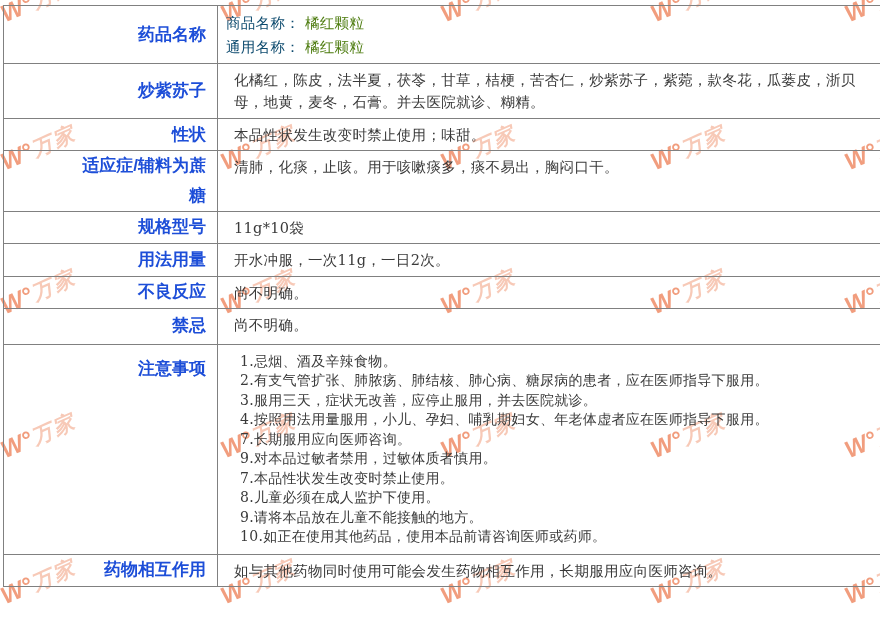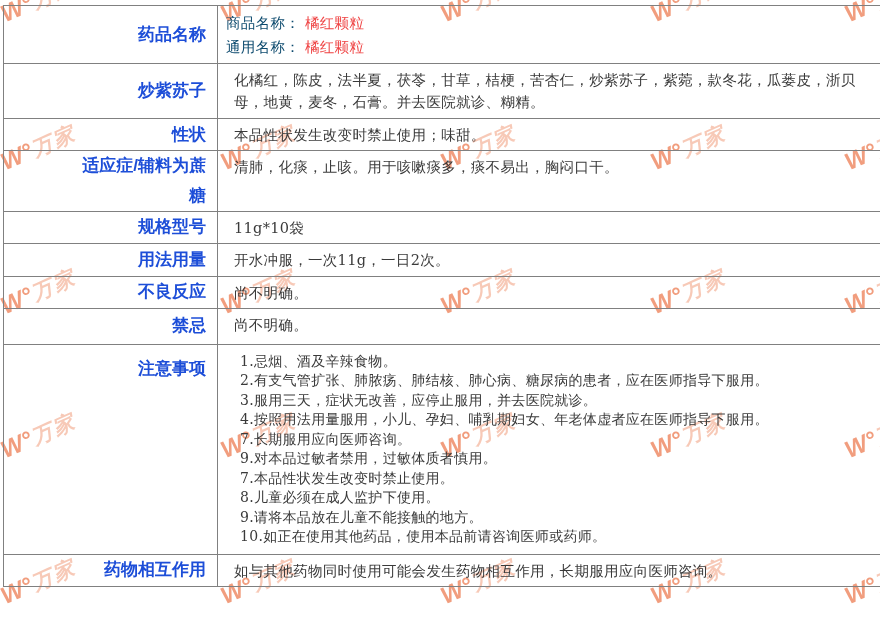--- a/index.html
+++ b/index.html
@@ -30,21 +30,21 @@
   }
   .spec th .lbl { display:inline-block; max-width:126px; line-height:1.75; text-align:right; }
   .spec td {
     font-family:"DejaVu Serif","Liberation Serif",serif;
     font-size:14.5px; color:#3a3a3a; line-height:22px;
     padding:5px 12px 4px 16px; vertical-align:top; letter-spacing:0.3px;
   }
   
   .spec td.pairs { padding-left:8px; line-height:24px; }
   .spec td.pairs .k { color:#0c4a6e; }
-  .spec td.pairs .v { color:#ef4444; margin-left:5px;text-align:right; }
+  .spec td.pairs .v { color:#4d7c0f; margin-left:5px;text-align:right; }
   
   .spec tr.top-row th { vertical-align:top; padding-top:9px;text-decoration:underline; }
   .spec tr.top-row td { padding-top:7px; }
   .spec td.notice { line-height:19.5px; font-size:14px; }
   .spec td.notice div { padding-left:6px; }
 </style>
 </head>
 <body>
 
 <div class="wm-layer" id="wm-layer">

